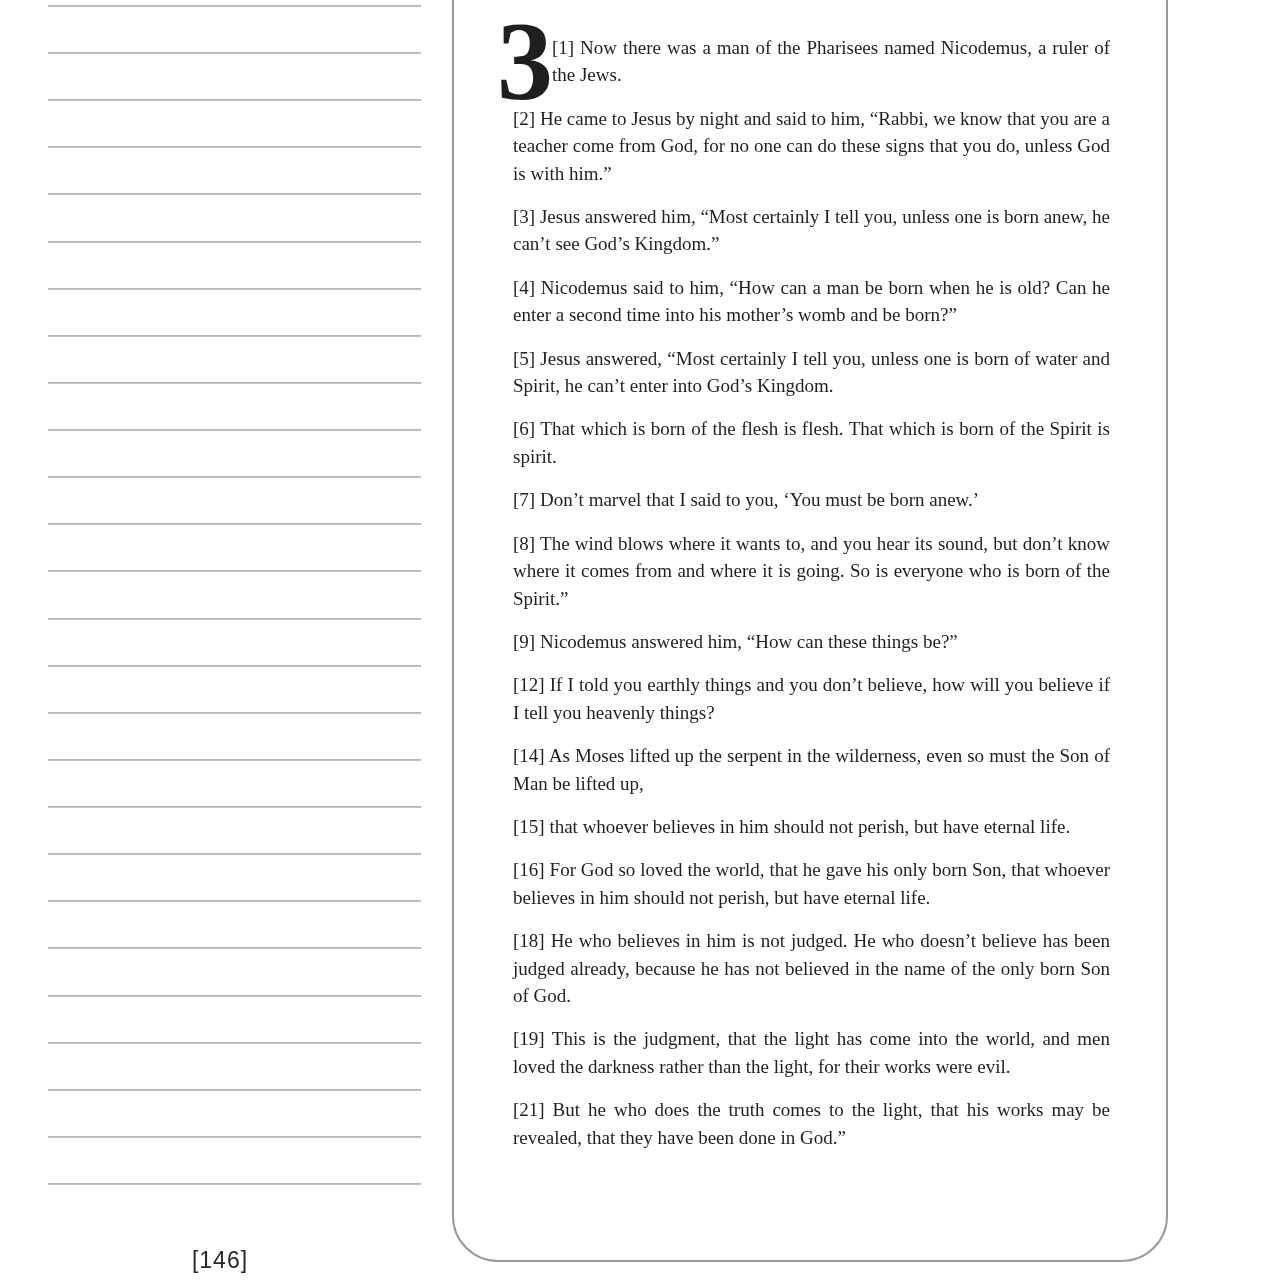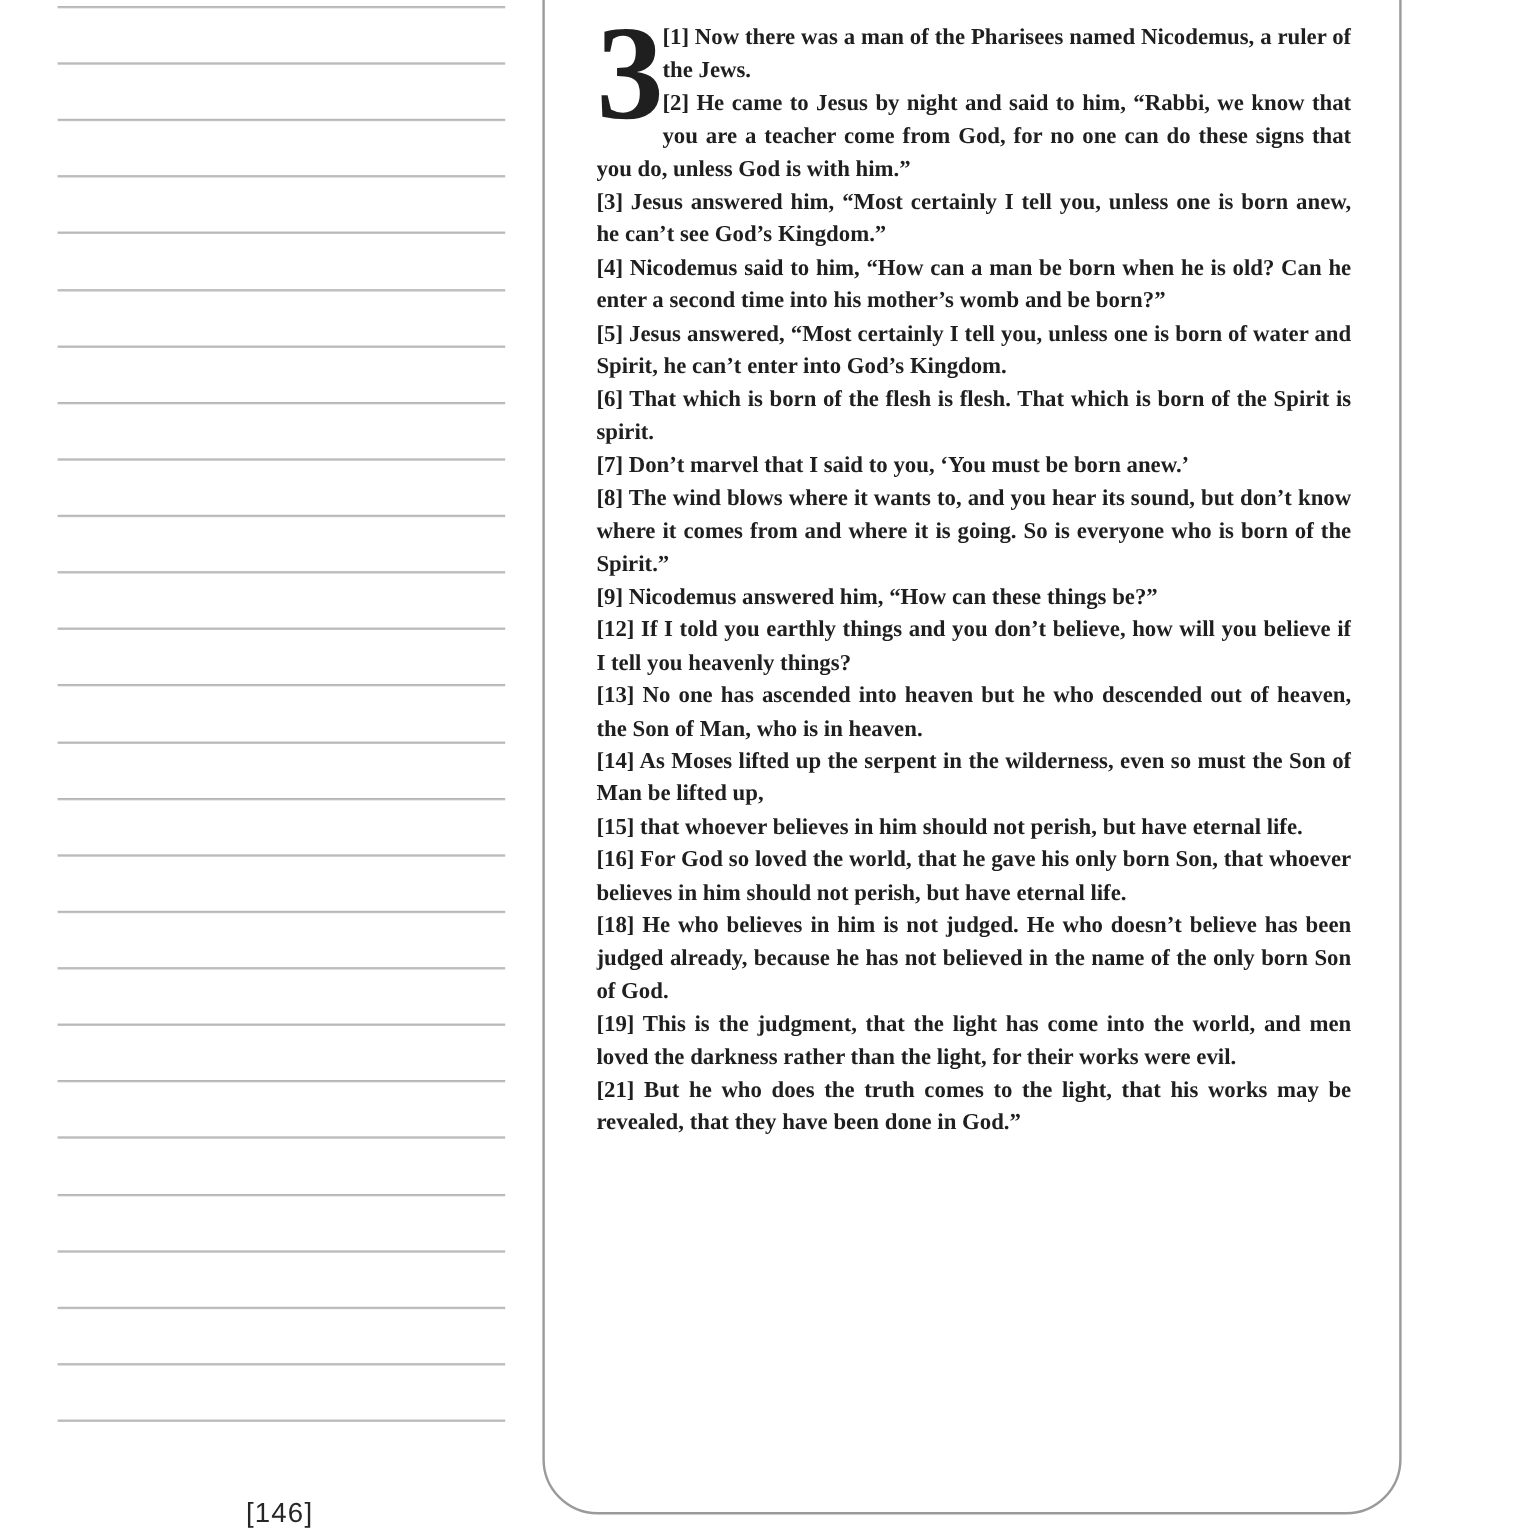--- a/index.html
+++ b/index.html
@@ -22,21 +22,21 @@
   }
   
   .notes-area{
     position:absolute;left:0;top:0;width:440px;height:1280px;
   }
   .rline{
     position:absolute;left:48px;width:373px;height:2px;
     background:linear-gradient(to bottom, var(--line-color), #c9c9c9);
   }
   .page-number{
-    position:absolute;left:13px;top:1246px;width:440px;
+    position:absolute;left:0;top:1246px;width:440px;
     text-align:center;
     font-family:"Liberation Sans", sans-serif;
     font-size:23px;line-height:28px;
     letter-spacing:1px;
     color:#262626;
   }
   
   .scripture-card{
     position:absolute;
     left:452px;top:-60px;
@@ -61,23 +61,22 @@
     width:46px;height:82px;
     margin:2px 9px 0 0;
     font-family:"Liberation Serif", serif;
     font-weight:700;
     font-size:112px;
     line-height:82px;
     color:var(--text-color);
     overflow:visible;
   }
   .verse{
-    margin:0;
+    margin:16px;
     text-align:justify;
-    font-weight:bold;
   }
   .vlabel{white-space:nowrap;}
 </style>
 </head>
 <body>
 
 <div class="page">
 
   <div class="notes-area">
     <div>
@@ -117,21 +116,20 @@
     <p class="verse"><span class="vlabel">[1]</span> Now there was a man of the Pharisees named Nicodemus, a ruler of the Jews.</p>
         <p class="verse"><span class="vlabel">[2]</span> He came to Jesus by night and said to him, “Rabbi, we know that you are a teacher come from God, for no one can do these signs that you do, unless God is with him.”</p>
         <p class="verse"><span class="vlabel">[3]</span> Jesus answered him, “Most certainly I tell you, unless one is born anew, he can’t see God’s Kingdom.”</p>
         <p class="verse"><span class="vlabel">[4]</span> Nicodemus said to him, “How can a man be born when he is old? Can he enter a second time into his mother’s womb and be born?”</p>
         <p class="verse"><span class="vlabel">[5]</span> Jesus answered, “Most certainly I tell you, unless one is born of water and Spirit, he can’t enter into God’s Kingdom.</p>
         <p class="verse"><span class="vlabel">[6]</span> That which is born of the flesh is flesh. That which is born of the Spirit is spirit.</p>
         <p class="verse"><span class="vlabel">[7]</span> Don’t marvel that I said to you, ‘You must be born anew.’</p>
         <p class="verse"><span class="vlabel">[8]</span> The wind blows where it wants to, and you hear its sound, but don’t know where it comes from and where it is going. So is everyone who is born of the Spirit.”</p>
         <p class="verse"><span class="vlabel">[9]</span> Nicodemus answered him, “How can these things be?”</p>
         <p class="verse"><span class="vlabel">[12]</span> If I told you earthly things and you don’t believe, how will you believe if I tell you heavenly things?</p>
-        <p class="verse"><span class="vlabel">[13]</span> No one has ascended into heaven but he who descended out of heaven, the Son of Man, who is in heaven.</p>
         <p class="verse"><span class="vlabel">[14]</span> As Moses lifted up the serpent in the wilderness, even so must the Son of Man be lifted up,</p>
         <p class="verse"><span class="vlabel">[15]</span> that whoever believes in him should not perish, but have eternal life.</p>
         <p class="verse"><span class="vlabel">[16]</span> For God so loved the world, that he gave his only born Son, that whoever believes in him should not perish, but have eternal life.</p>
         <p class="verse"><span class="vlabel">[18]</span> He who believes in him is not judged. He who doesn’t believe has been judged already, because he has not believed in the name of the only born Son of God.</p>
         <p class="verse"><span class="vlabel">[19]</span> This is the judgment, that the light has come into the world, and men loved the darkness rather than the light, for their works were evil.</p>
         <p class="verse"><span class="vlabel">[21]</span> But he who does the truth comes to the light, that his works may be revealed, that they have been done in God.”</p>
       </div>
   </div>
 
 </div>

